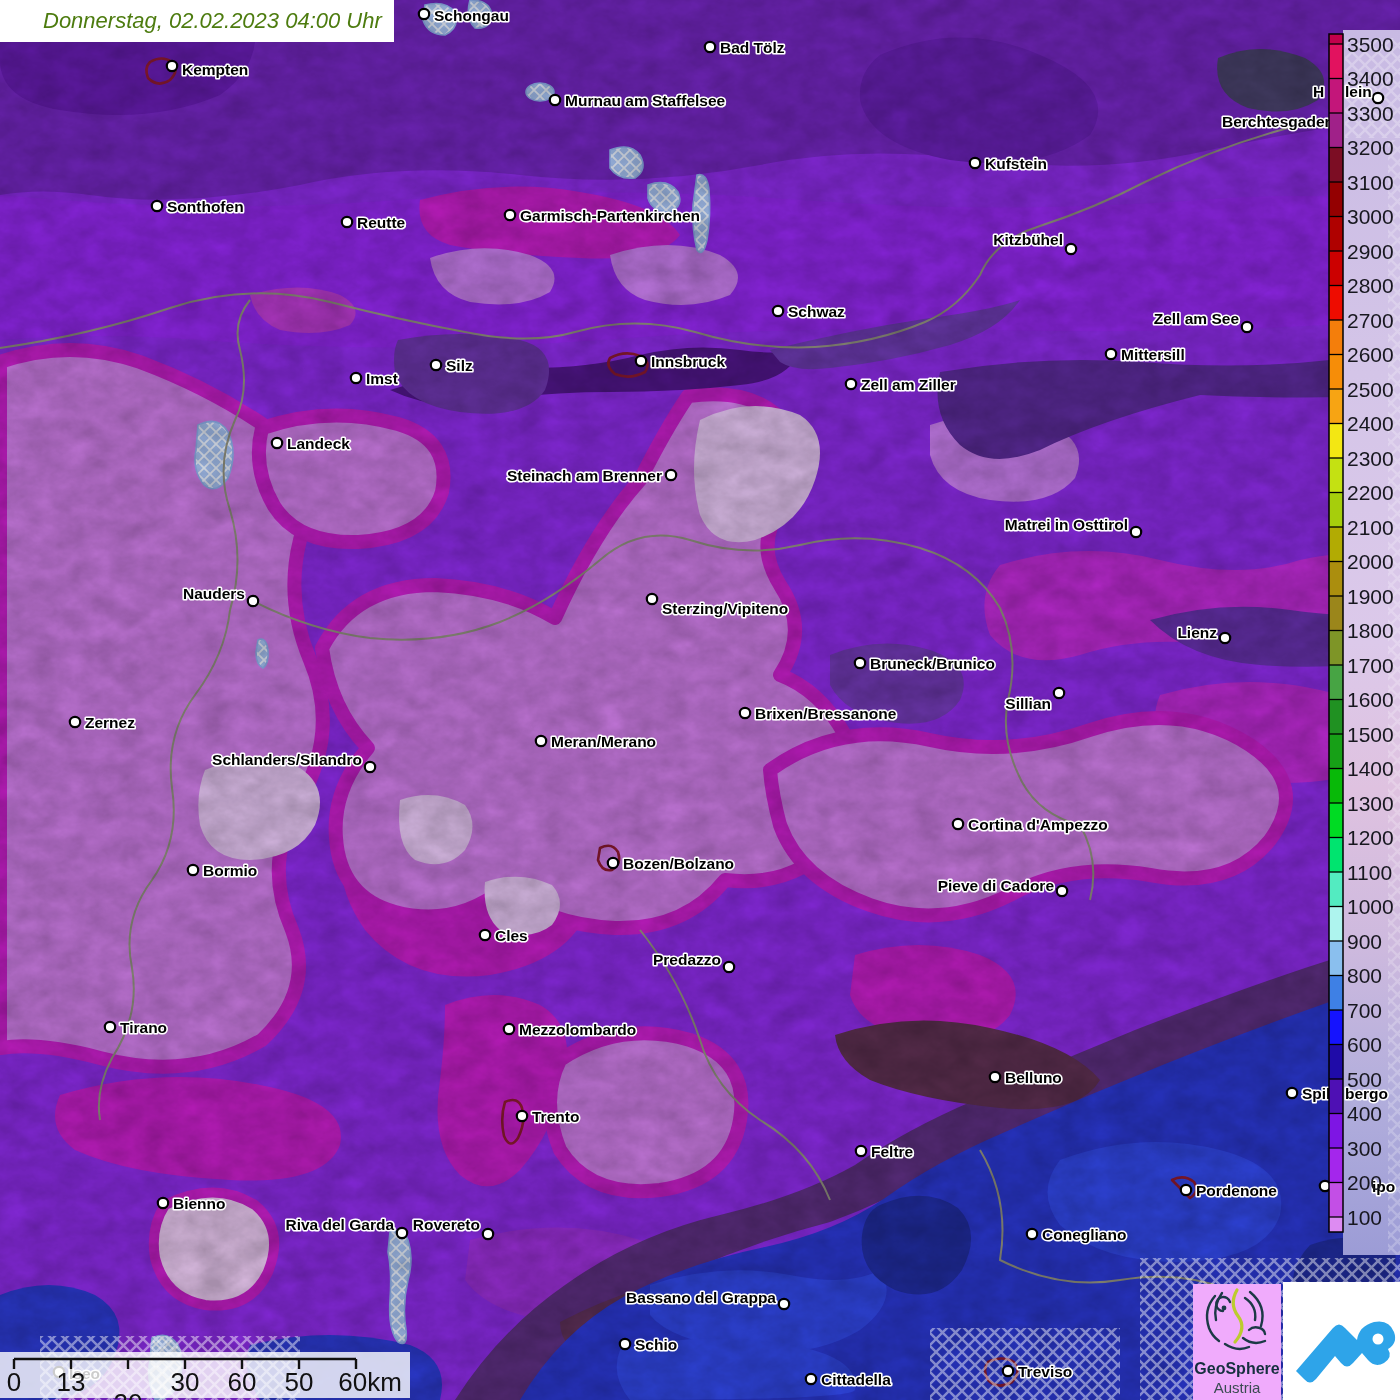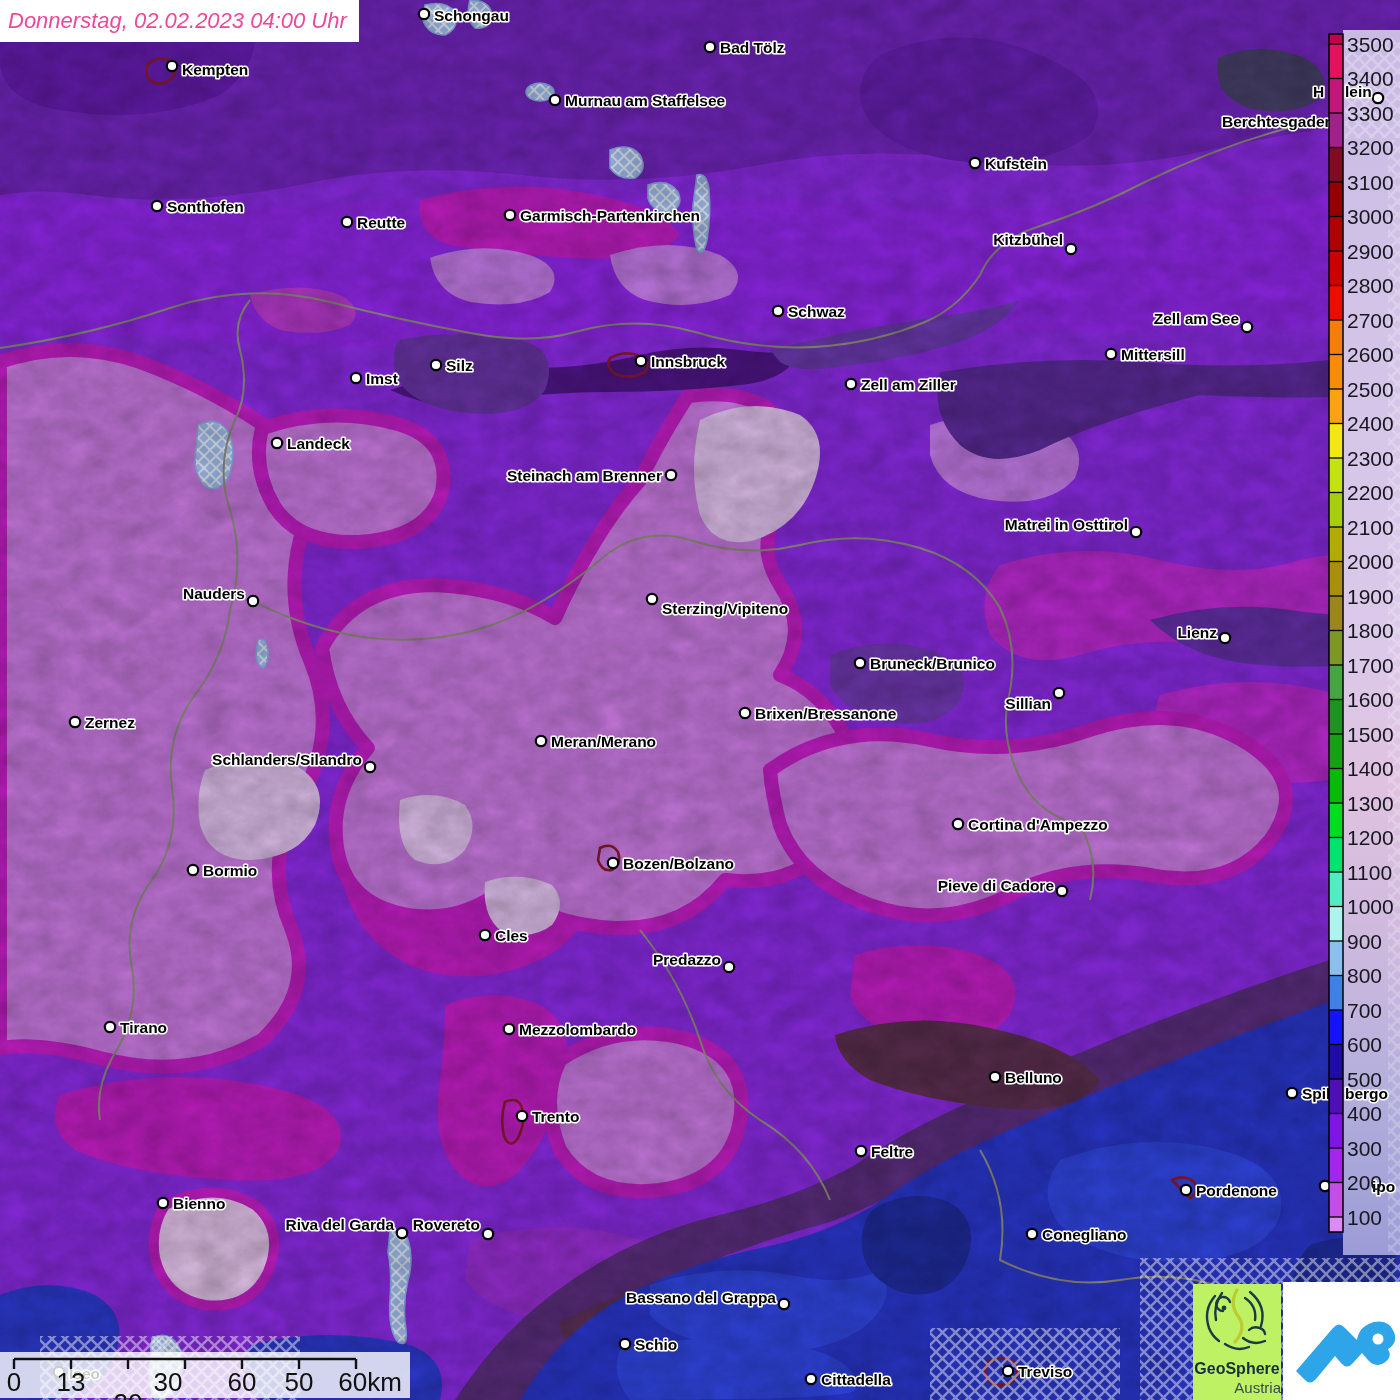--- a/index.html
+++ b/index.html
@@ -10,32 +10,32 @@
   #map-svg{position:absolute;left:0;top:0;}
   .border{fill:none;stroke:#90907E;stroke-width:2;}
   .cityring{fill:none;stroke:#8C1A30;stroke-width:2.6;stroke-linejoin:round;}
   .city-label{font-size:15.5px;font-weight:bold;fill:#000;stroke:#fff;stroke-width:3.2px;
               paint-order:stroke;stroke-linejoin:round;}
   .bar-label{font-size:21px;fill:#17171f;}
   
   .hdr{position:absolute;left:0;top:0;background:#fff;padding:5px 12px 8px 8px;z-index:5;}
   .hdr .t1{font-size:23px;font-weight:bold;color:#000;white-space:nowrap;}
   .hdr .t1 .unit{font-weight:normal;margin-left:7px;}
-  .hdr .t2{font-size:22px;font-style:italic;color:#ec4899;margin-top:3px;white-space:nowrap;}
+  .hdr .t2{font-size:22px;font-style:italic;color:#4d7c0f;margin-top:3px;white-space:nowrap;margin-left:35px;}
   .model{position:absolute;right:0;top:2px;background:#fff;font-size:25px;font-style:italic;
          color:#000;padding:2px 10px 5px 16px;z-index:5;white-space:nowrap;}
   
   .scalebar{position:absolute;left:0;top:1352px;width:410px;height:46px;
             background:rgba(255,255,255,0.8);z-index:5;}
   .scalebar .lbl{position:absolute;top:15px;font-size:26px;color:#111;transform:translateX(-50%);white-space:nowrap;}
   
   .logo-geosphere{position:absolute;left:1193px;top:1284px;width:88px;height:116px;
-                  background:#bef264;z-index:5;text-align:center;}
+                  background:#f0abfc;z-index:5;text-align:center;}
   .gs-name{font-size:16px;font-weight:bold;color:#152F3E;line-height:18px;}
-  .gs-sub{font-size:15px;color:#3A4B52;line-height:19px;text-align:right;}
+  .gs-sub{font-size:15px;color:#3A4B52;line-height:19px;}
   .logo-blue{position:absolute;left:1283px;top:1282px;width:117px;height:118px;
              background:#fff;z-index:5;}
 </style>
 </head>
 <body>
 
 <div class="stage">
 
 <svg id="map-svg" width="1400" height="1400" viewBox="0 0 1400 1400">
   <defs>
@@ -414,21 +414,21 @@
           <line x1="185" y1="4" x2="185" y2="14"></line>
           <line x1="242" y1="4" x2="242" y2="14"></line>
           <line x1="299" y1="4" x2="299" y2="14"></line>
           <line x1="356" y1="4" x2="356" y2="14"></line>
         </g>
   </svg>
   <div id="g-ruler-labels">
         <span class="lbl" style="left: 14px;">0</span>
         <span class="lbl" style="left: 71px;">13</span>
         <span class="lbl" style="left: 128px; margin-top: 21px;">20</span>
-        <span class="lbl" style="left: 168px;">30</span>
+        <span class="lbl" style="left: 185px;">30</span>
         <span class="lbl" style="left: 242px;">60</span>
         <span class="lbl" style="left: 299px;">50</span>
         <span class="lbl" style="left: 370px;">60km</span>
       </div>
 </div>
 
 <div class="logo-geosphere">
   <svg width="88" height="72" viewBox="0 0 88 72">
     <g fill="none" stroke="#1C3946" stroke-width="2.4" stroke-linecap="round">
       <path d="M22,12 Q10,26 16,44 Q19,52 26,57"></path>

